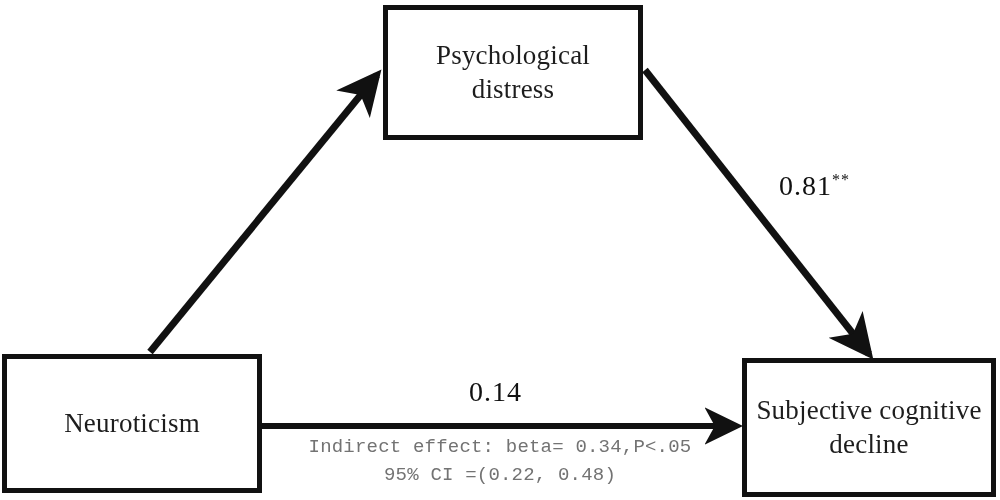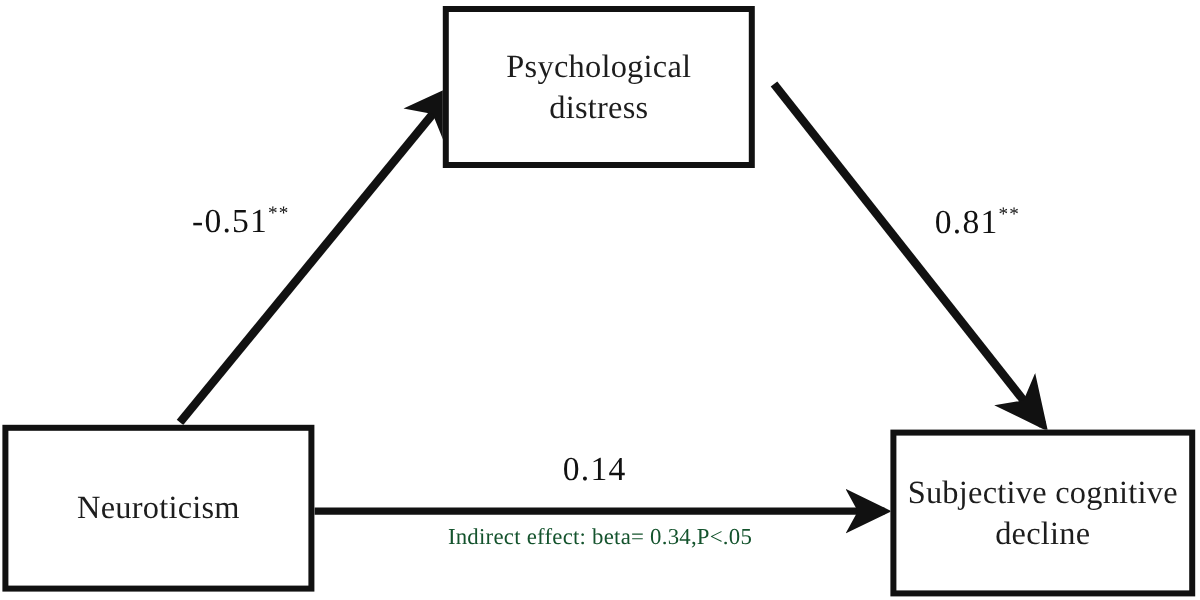--- a/index.html
+++ b/index.html
@@ -36,21 +36,21 @@
     line-height: 1.25;
   }
   .node-label {
     font-family: "Liberation Serif", "DejaVu Serif", serif;
     font-size: 27px;
     color: #1d1d1d;
     letter-spacing: 0.2px;
     padding: 0 6px;
   }
   #node-distress {
-    left: 369px;
+    left: 383px;
     top: 5px;
     width: 260px;
     height: 135px;
   }
   #node-neuroticism {
     left: 2px;
     top: 354px;
     width: 260px;
     height: 139px;
   }
@@ -90,23 +90,23 @@
     letter-spacing: 1px;
   }
   #annot-block {
     position: absolute;
     left: 250px;
     top: 434px;
     width: 500px;
     text-align: center;
   }
   .annot-line {
-    font-family: Liberation Serif, serif;
+    font-family: Liberation Mono, monospace;
     font-size: 19px;
-    color: #14532d;
+    color: #737373;
     line-height: 1.45;
     letter-spacing: 0.2px;
   }
 </style>
 </head>
 <body>
 
 <div id="canvas">
 
   <svg class="edges" viewBox="0 0 1000 500">
@@ -128,29 +128,27 @@
   </div>
 
   <div class="node" id="node-neuroticism">
     <span class="node-label">Neuroticism</span>
   </div>
 
   <div class="node" id="node-scd">
     <span class="node-label">Subjective cognitive decline</span>
   </div>
 
-  <div class="path-label" id="label-a">
-    <span>-0.51</span><span class="sig">**</span>
-  </div>
 
   <div class="path-label" id="label-b">
     <span>0.81</span><span class="sig">**</span>
   </div>
 
   <div class="path-label" id="label-c">
     <span>0.14</span><span class="sig"></span>
   </div>
 
   <div id="annot-block">
     <div class="annot-line">Indirect effect: beta= 0.34,P&lt;.05</div>
+    <div class="annot-line">95% CI =(0.22, 0.48)</div>
   </div>
 
 </div>
 
 </body></html>

